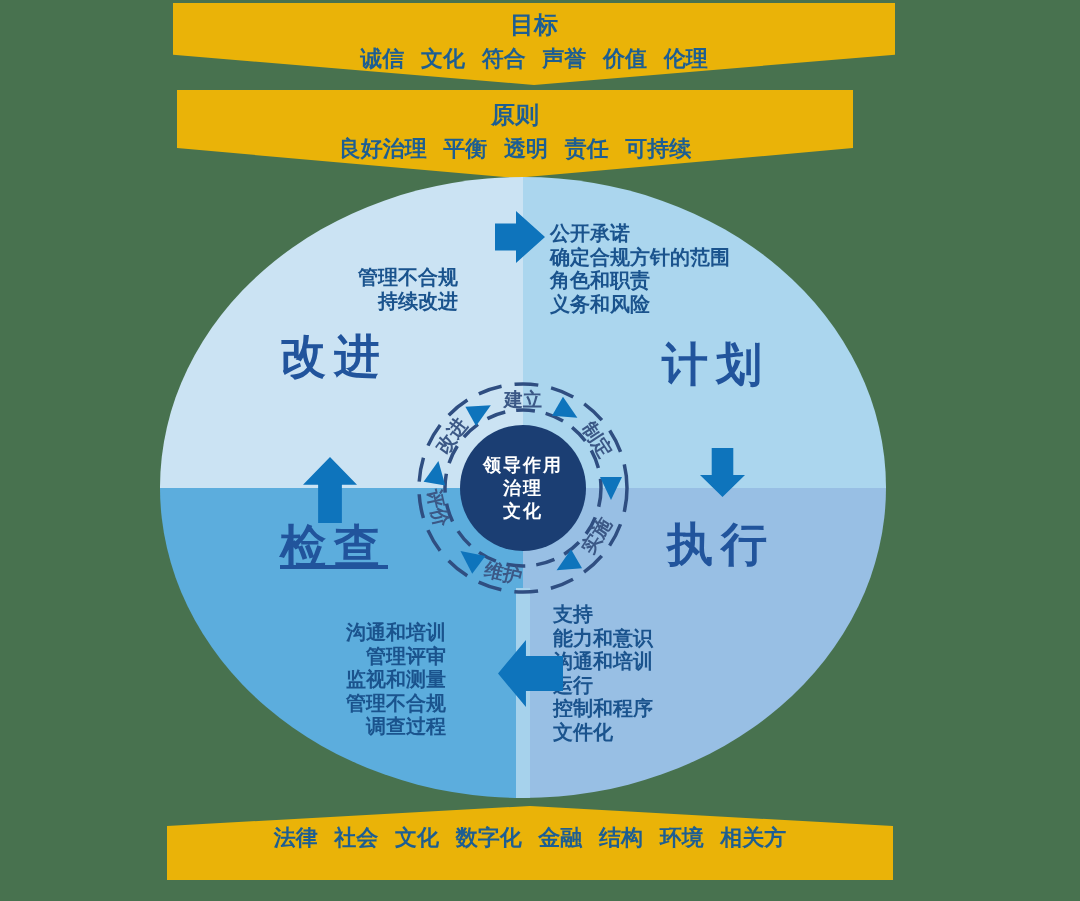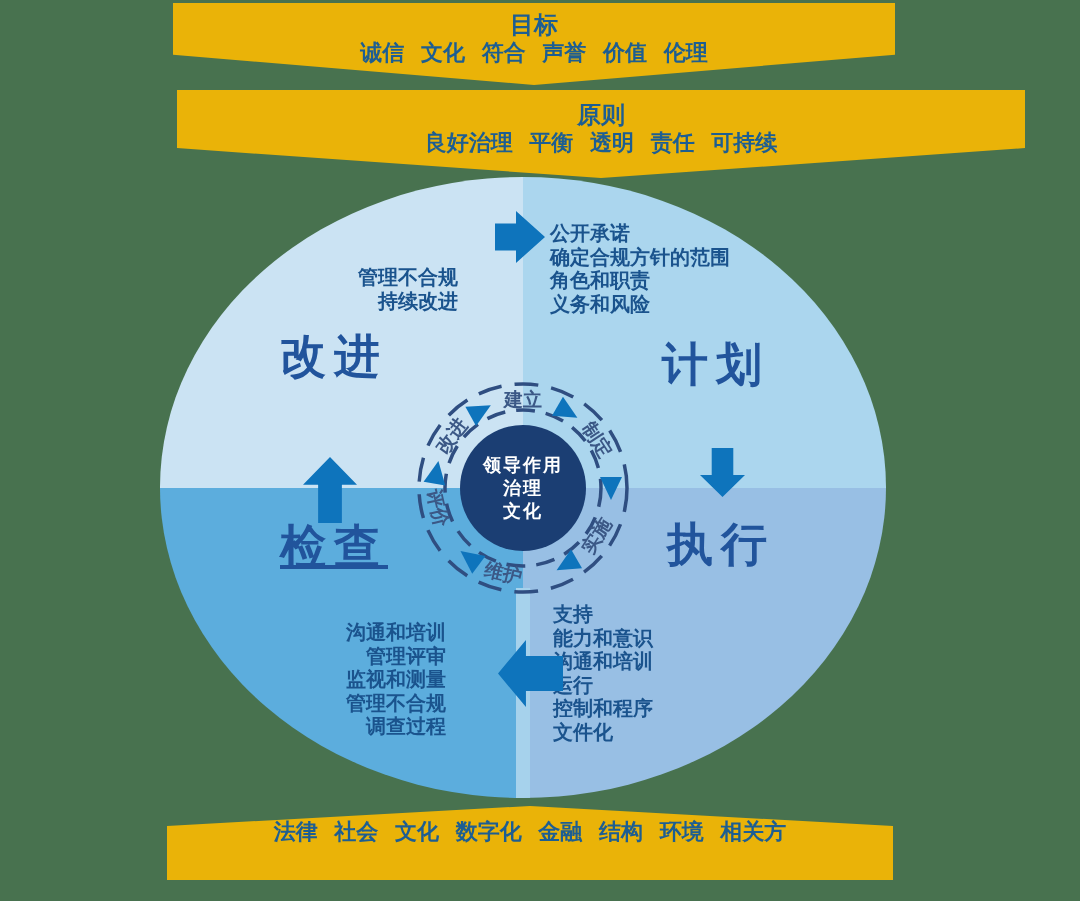--- a/index.html
+++ b/index.html
@@ -4,27 +4,27 @@
 <style>
   html,body{margin:0;padding:0;}
   body{font-family:"DejaVu Sans","Liberation Sans",sans-serif;}
   .stage{
     position:relative;width:1080px;height:901px;overflow:hidden;
     background:#48724f;
   }
   
   .banner{position:absolute;background:#eab308;color:#1d5e92;text-align:center;font-weight:bold;}
   .banner .b-title{font-size:24px;line-height:1.2;}
-  .banner .b-sub{font-size:22px;line-height:1.2;word-spacing:9px;}
+  .banner .b-sub{font-size:22px;line-height:1.2;word-spacing:9px;margin-top:6px;}
   .banner-goal{
     left:173px;top:3px;width:722px;height:82px;padding-top:8px;box-sizing:border-box;
     clip-path:polygon(0 0,100% 0,100% 63%,50% 100%,0 63%);
   }
   .banner-principles{
-    left:177px;top:90px;width:848px;height:88px;padding-top:11px;box-sizing:border-box;
+    left:177px;top:90px;width:676px;height:88px;padding-top:11px;box-sizing:border-box;
     clip-path:polygon(0 0,100% 0,100% 66%,50% 100%,0 66%);
   }
   .banner-context{
     left:167px;top:806px;width:726px;height:74px;padding-top:13px;box-sizing:border-box;
     clip-path:polygon(0 27%,50% 0,100% 27%,100% 100%,0 100%);
   }
   
   .circle{
     position:absolute;left:160px;top:177px;width:726px;height:621px;
     border-radius:50%;overflow:hidden;

